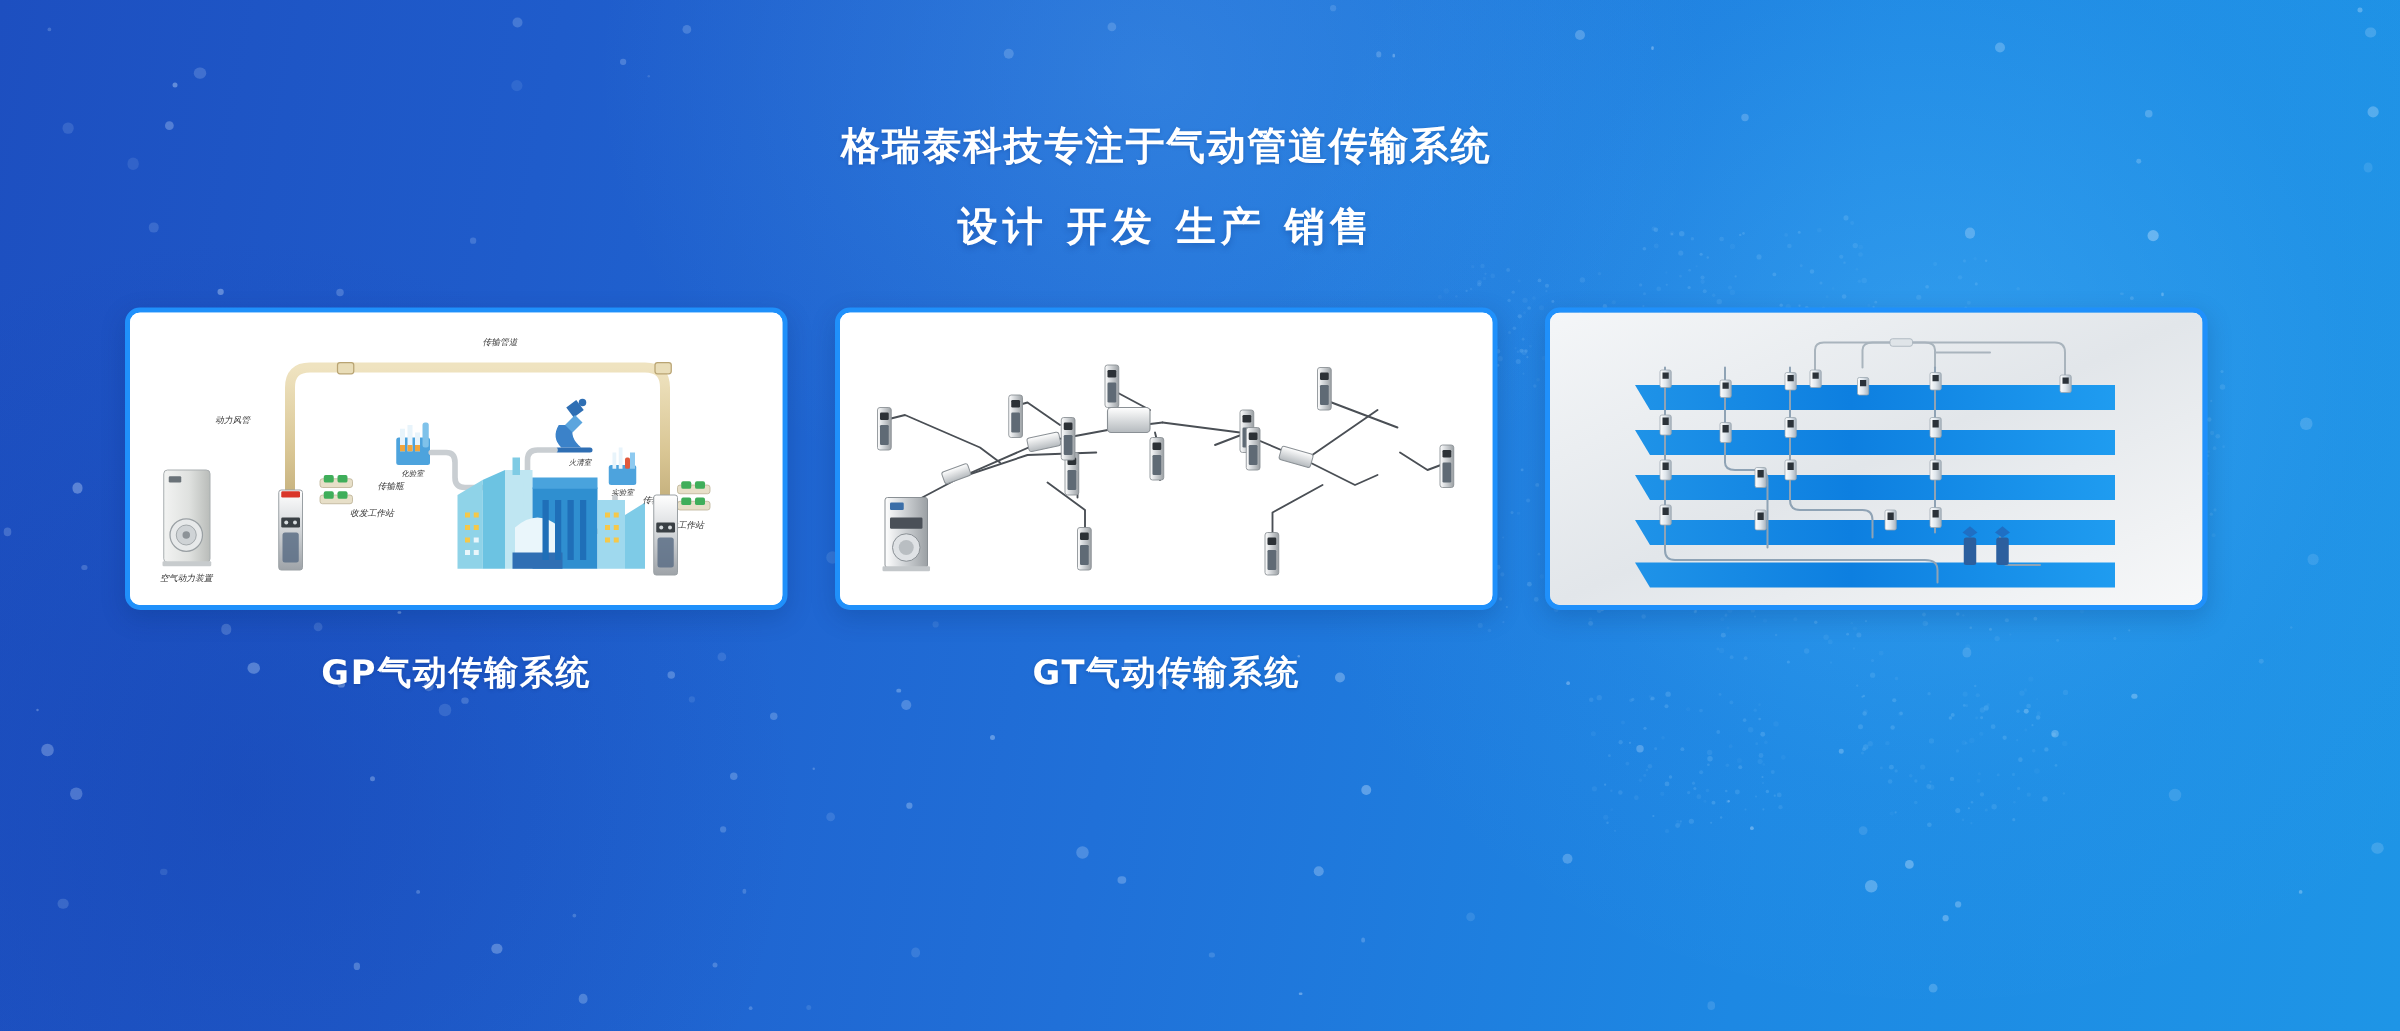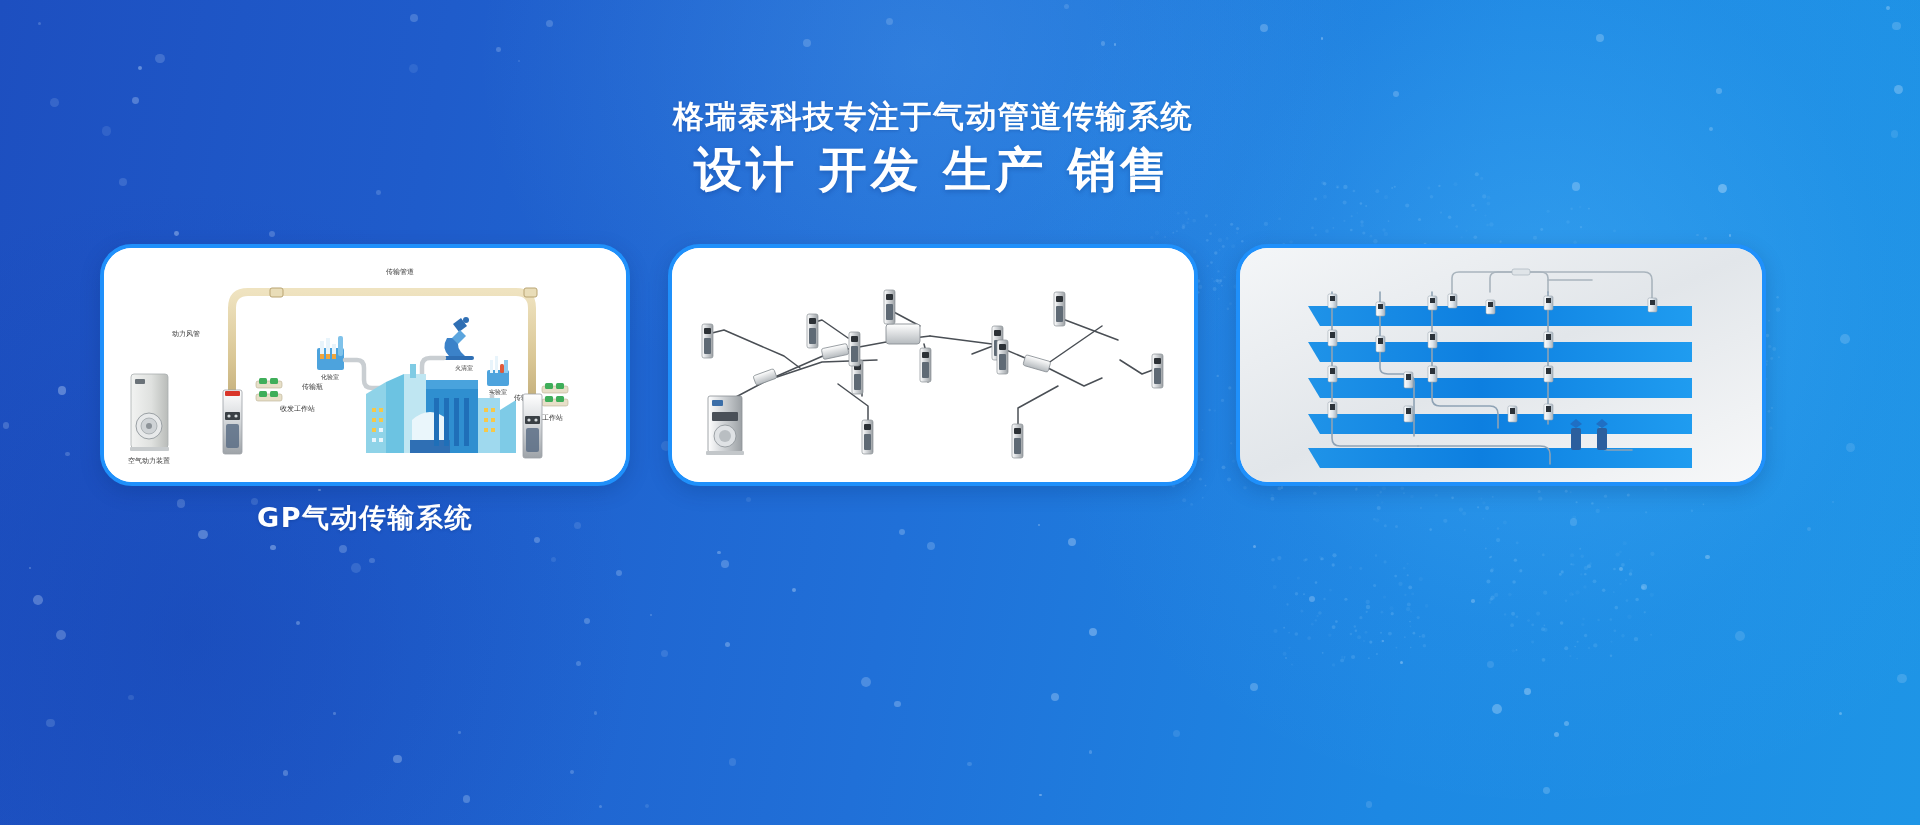--- a/index.html
+++ b/index.html
@@ -59,22 +59,23 @@
   .headline {
     margin-top:96px;
     color:#ffffff;
     font-size:31px;
     font-weight:bold;
     letter-spacing:1.5px;
     text-shadow:0 1px 3px rgba(0,40,110,.25);
     white-space:nowrap;
   }
   .subhead {
+    margin-top:22px;
     color:#ffffff;
-    font-size:48px;
+    font-size:32px;
     font-weight:bold;
     letter-spacing:4px;
     text-shadow:0 2px 5px rgba(0,40,110,.28);
     white-space:nowrap;
   }
   .tagline {
     margin-top:36px;
     color:#eaf4ff;
     font-size:25px;
     font-weight:400;
@@ -88,29 +89,30 @@
     margin-top:42px;
     display:flex;
     gap:38px;
     align-items:flex-start;
     justify-content:center;
   }
   .card { width:530px; display:flex; flex-direction:column; align-items:center; }
   .card-frame {
     width:530px; height:242px;
     border:4px solid #1f90fb;
-    border-radius:32px;
+    border-radius:12px;
     background:#ffffff;
     overflow:hidden;
     position:relative;
     box-shadow:0 6px 20px rgba(5,40,100,.22);
+    font-style:italic;
   }
   .card-frame .inner { position:absolute; inset:0; }
   .card-caption {
-    margin-top:14px;
+    margin-top:32px;
     color:#ffffff;
     font-size:27px;
     font-weight:bold;
     letter-spacing:1.5px;
     text-shadow:0 1px 3px rgba(0,40,110,.3);
     white-space:nowrap;
   }
   .card3 .card-frame {
     background:linear-gradient(150deg,#f2f4f7 0%,#e4e8ed 48%,#f6f7f9 100%);
   }
@@ -1377,20 +1379,21 @@
             <g transform="translate(36,148)">
               <rect x="0" y="0" width="34" height="56" rx="2" fill="url(#st2)" stroke="#8a9095" stroke-width=".8"></rect>
               <rect x="4" y="4" width="11" height="6" rx="1" fill="#3b6ea8"></rect>
               <rect x="4" y="16" width="26" height="9" rx="1" fill="#4a5058"></rect>
               <circle cx="17" cy="40" r="11" fill="#dfe2e5" stroke="#8a9095" stroke-width=".8"></circle>
               <circle cx="17" cy="40" r="6" fill="#b9bec2"></circle>
               <rect x="-2" y="55" width="38" height="4" rx="1" fill="#c3c7ca"></rect>
             </g>
           </svg>
         </div>
+        <div class="card-caption cjk">GT气动传输系统</div>
       </div>
 
       <div class="card card3">
         <div class="card-frame">
           <svg class="inner" viewBox="0 0 522 234">
             <defs>
               <linearGradient id="bggu" x1="0" y1="0" x2="1" y2="1">
                 <stop offset="0" stop-color="#f4f6f8"></stop>
                 <stop offset=".5" stop-color="#e2e6ea"></stop>
                 <stop offset="1" stop-color="#f7f8f9"></stop>

